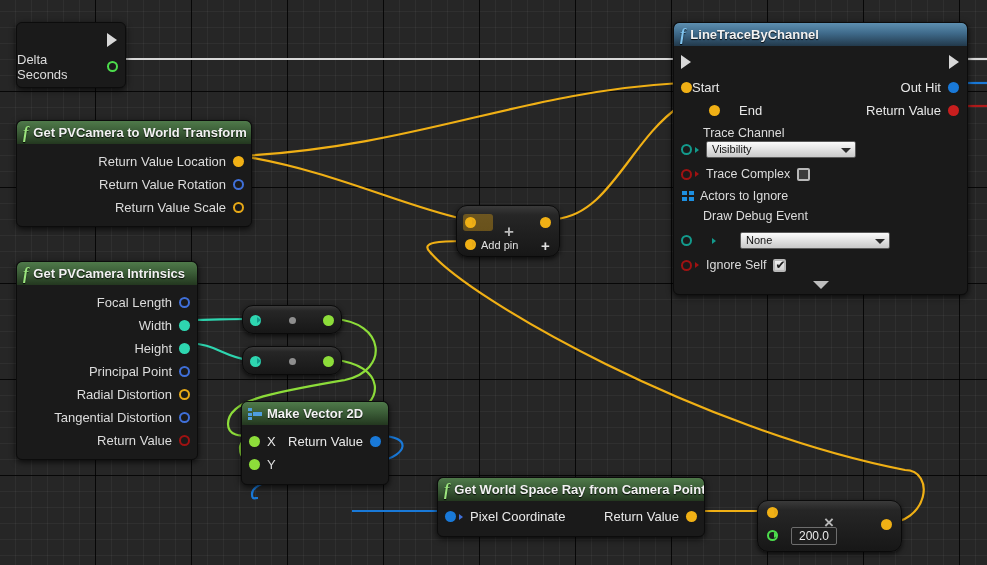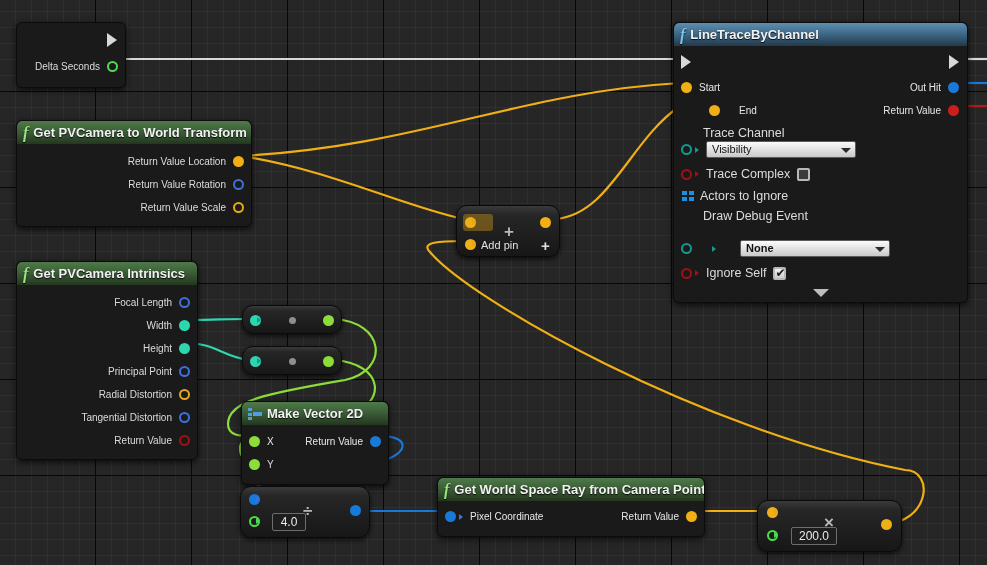--- a/index.html
+++ b/index.html
@@ -118,21 +118,21 @@
     position:absolute; right:4px; top:6px;
     width:0;height:0;border-left:5px solid transparent;border-right:5px solid transparent;border-top:5px solid #2a2a2a;
   }
   .chk { width:13px;height:13px;border:2px solid #b8b8b8;background:#3a3a3a;border-radius:2px;position:relative; }
   .chk.on:after {
     content:'\2714'; position:absolute; left:0; top:-3px; width:100%;
     font-size:12px; color:#1b1b1b; text-align:center; line-height:14px;
   }
   .chk.on { background:linear-gradient(#f2f2f2,#cfcfcf); }
   .field-label { font-size:12.5px; color:#dcdcdc; }
-  .pin-label-left { font-size:10px; }
+  .pin-label-left { font-size:13px; }
 
   .numbox {
     background:#1e1e1e; border:1px solid #6d6d6d; border-radius:2px;
     color:#eaeaea; font-size:12px; padding:1px 7px; min-width:34px; text-align:center;
   }
 
   .collapse-arrow {
     width:0;height:0;margin:2px auto 0 auto;
     border-left:8px solid transparent;border-right:8px solid transparent;border-top:8px solid #bdbdbd;
   }
@@ -263,21 +263,21 @@
       <span>LineTraceByChannel</span>
     </div>
     <div class="node-body" style="padding:4px 0 2px 0;">
 
       <div class="exec-row" style="justify-content:space-between;padding:0 8px 0 7px;">
         <span class="exec-pin"></span>
         <span class="exec-pin"></span>
       </div>
 
       <div style="display:flex;justify-content:space-between;align-items:center;height:23px;padding:0 8px 0 7px;margin-top:2px;">
-        <span style="display:flex;align-items:center;gap:7px;">
+        <span style="display:flex;align-items:center;">
           <span class="pin fill c-yellow"></span>
           <span class="pin-label-left">Start</span>
         </span>
         <span style="display:flex;align-items:center;gap:7px;">
           <span class="pin-label-left">Out Hit</span>
           <span class="pin fill c-blue"></span>
         </span>
       </div>
 
       <div style="display:flex;justify-content:space-between;align-items:center;height:23px;padding:0 8px 0 7px;">
@@ -310,21 +310,21 @@
         <span class="chk"></span>
       </div>
 
       <div style="display:flex;align-items:center;gap:6px;padding:8px 0 0 8px;">
         <span class="ico-array"></span>
         <span class="field-label">Actors to Ignore</span>
       </div>
 
       <div style="padding:6px 0 0 7px;">
         <div class="field-label" style="padding-left:22px;">Draw Debug Event</div>
-        <div style="display:flex;align-items:center;gap:24px;margin-top:17px;font-weight:bold;">
+        <div style="display:flex;align-items:center;gap:24px;margin-top:9px;">
           <span class="pin hollow c-teal"></span>
           <span class="pin-arrow pa-teal"></span>
           <span class="combo">
             <span>None</span>
             <span class="caret"></span>
           </span>
         </div>
       </div>
 
       <div style="display:flex;align-items:center;gap:7px;padding:9px 0 0 7px;">
@@ -380,29 +380,20 @@
           <span class="pin fill c-blue"></span>
         </span>
       </div>
       <div class="row in">
         <span class="pin fill c-lgreen"></span>
         <span class="pin-label-left">Y</span>
       </div>
     </div>
   </div>
 
-  <div class="pillnode" style="left:240px; top:486px; width:130px; height:52px;">
-    <span class="pin fill c-blue" style="position:absolute;left:8px;top:7px;"></span>
-    <span class="pin-arrow pa-blue" style="position:absolute;left:19px;top:9px;"></span>
-    <span class="pin hollow c-green" style="position:absolute;left:8px;top:29px;"></span>
-    <span class="pin-arrow pa-green" style="position:absolute;left:19px;top:31px;"></span>
-    <span class="numbox" style="position:absolute;left:31px;top:26px;">4.0</span>
-    <span class="op-glyph" style="left:62px; top:14px;">÷</span>
-    <span class="pin fill c-blue" style="position:absolute;right:8px;top:18px;"></span>
-  </div>
 
   <div class="node" style="left:437px; top:477px; width:268px;">
     <div class="node-head head-green">
       <span class="ico-fn green">f</span>
       <span>Get World Space Ray from Camera Point</span>
     </div>
     <div class="node-body" style="padding:4px 0 8px 0;">
       <div style="display:flex;justify-content:space-between;align-items:center;height:23px;padding:0 7px;">
         <span style="display:flex;align-items:center;gap:7px;">
           <span class="pin fill c-blue"></span>

